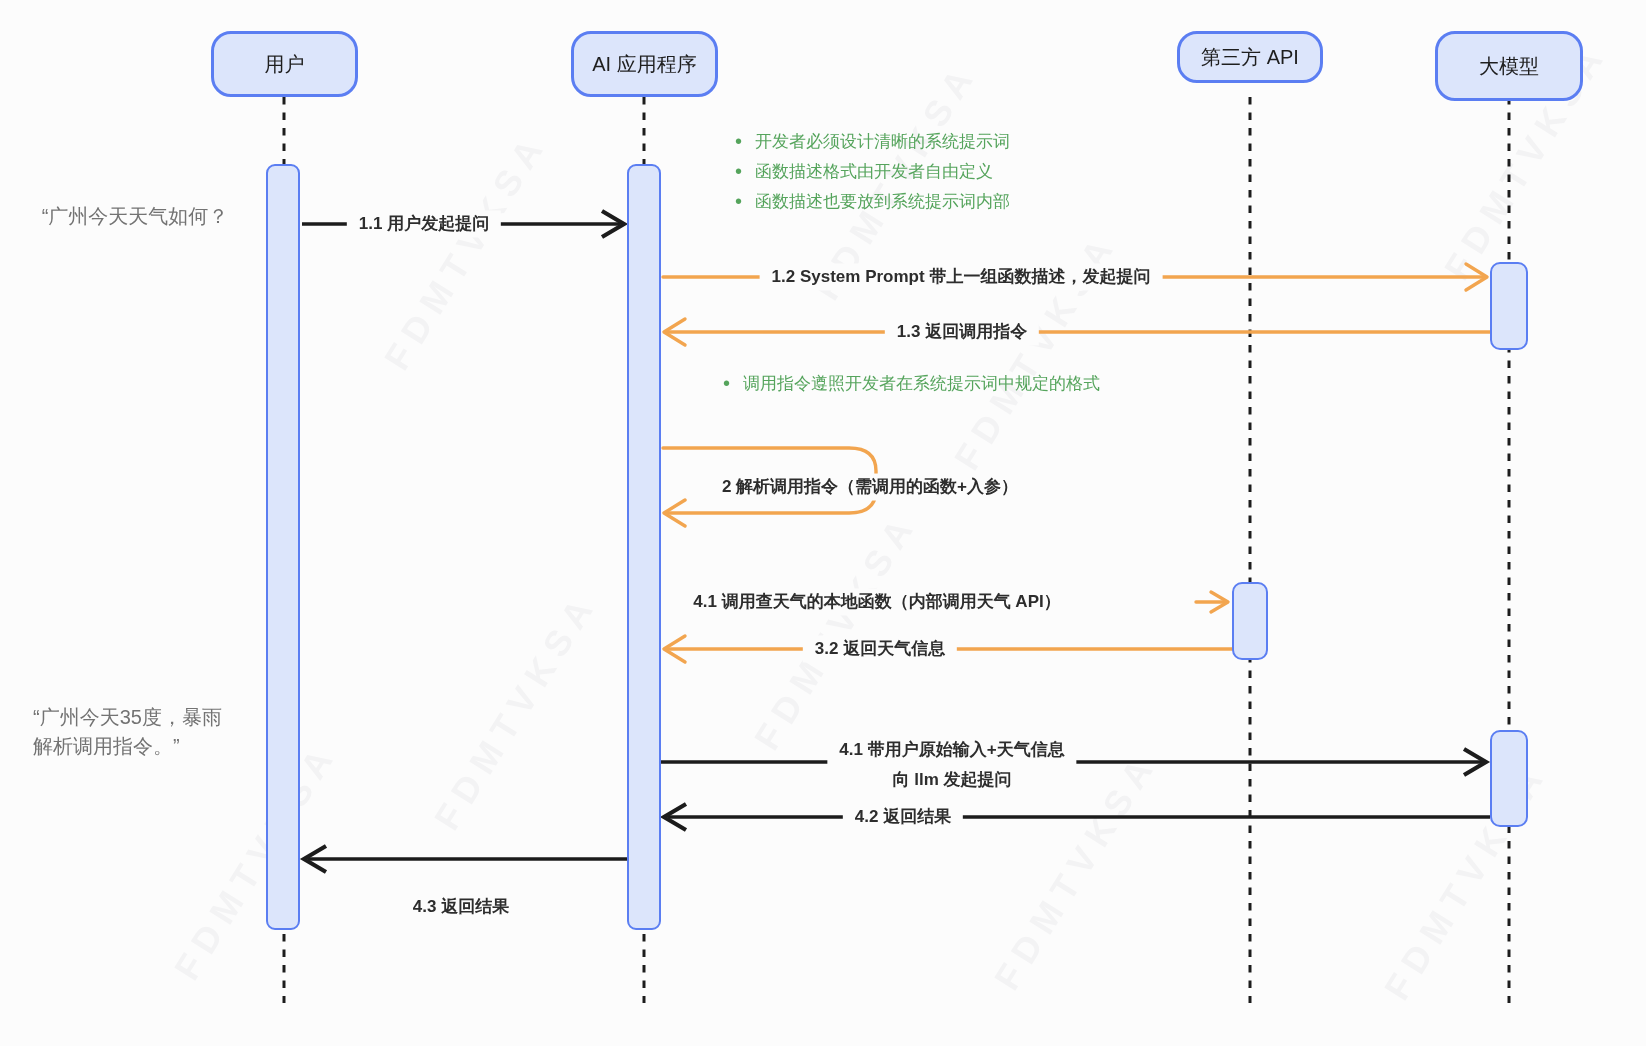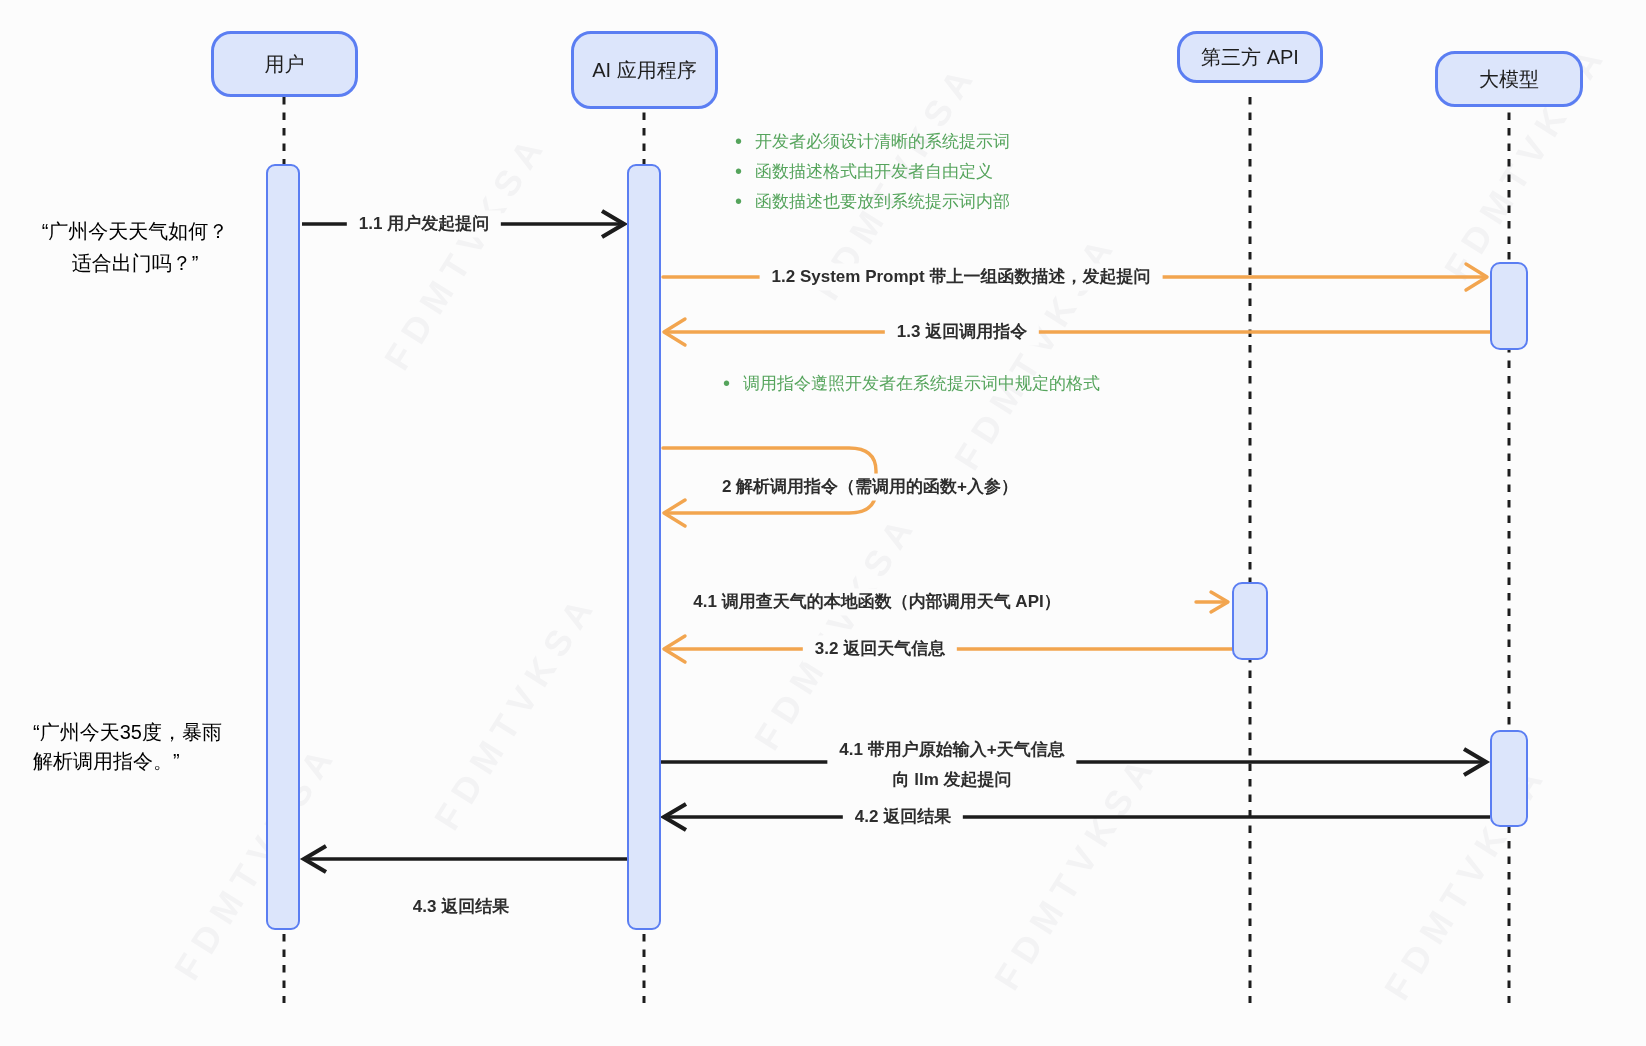--- a/index.html
+++ b/index.html
@@ -38,23 +38,23 @@
     position:absolute;z-index:2;
     box-sizing:border-box;
     border:3px solid var(--c-actor_border);
     background:var(--c-actor_fill);
     border-radius:20px;
     display:flex;align-items:center;justify-content:center;
     font-size:20px;font-weight:500;color:#1e1e1e;
     white-space:nowrap;
   }
   #actor-user {left:211px;top:31px;width:147px;height:66px;}
-  #actor-ai   {left:571px;top:31px;width:147px;height:78px;}
+  #actor-ai   {left:571px;top:31px;width:147px;height:66px;}
   #actor-api  {left:1177px;top:31px;width:146px;height:52px;}
-  #actor-llm  {left:1435px;top:31px;width:148px;height:56px;margin-top:20px;}
+  #actor-llm  {left:1435px;top:31px;width:148px;height:70px;}
   
   .activation{
     position:absolute;z-index:2;
     box-sizing:border-box;
     border:2.5px solid var(--c-actor_border);
     background:var(--c-actor_fill);
     border-radius:9px;
   }
   #bar-user {left:266px;top:164px;width:34px;height:766px;}
   #bar-ai   {left:627px;top:164px;width:34px;height:766px;}
@@ -96,23 +96,22 @@
     white-space:nowrap;
   }
   #note-block-2 .note-row{height:26px;}
   .note-bullet{
     font-size:20px;line-height:1;
     margin-right:13px;color:var(--c-note_green);
   }
   
   .quote{
     position:absolute;z-index:3;
-    font-size:20px;color:#000000;
-    white-space:nowrap;
-    margin-top:15px;
+    font-size:20px;color:#737373;
+    white-space:nowrap;
   }
   #quote-1{left:25px;top:200px;width:220px;text-align:center;line-height:32px;}
   #quote-2{left:33px;top:703px;text-align:left;line-height:29px;}
 </style>
 </head>
 <body>
 
 <div id="canvas">
 
   <div class="watermark" style="left:330px;top:230px;">FDMTVKSA</div>
@@ -225,20 +224,19 @@
   </div>
   <div class="note-block" id="note-block-2">
     <div class="note-row">
       <span class="note-bullet">•</span>
       <span>调用指令遵照开发者在系统提示词中规定的格式</span>
     </div>
   </div>
 
   <div class="quote" id="quote-1">
     <div>“广州今天天气如何？</div>
-    <div>适合出门吗？”</div>
   </div>
   <div class="quote" id="quote-2">
     <div>“广州今天35度，暴雨</div>
     <div>解析调用指令。”</div>
   </div>
 
 </div>
 
 </body></html>

